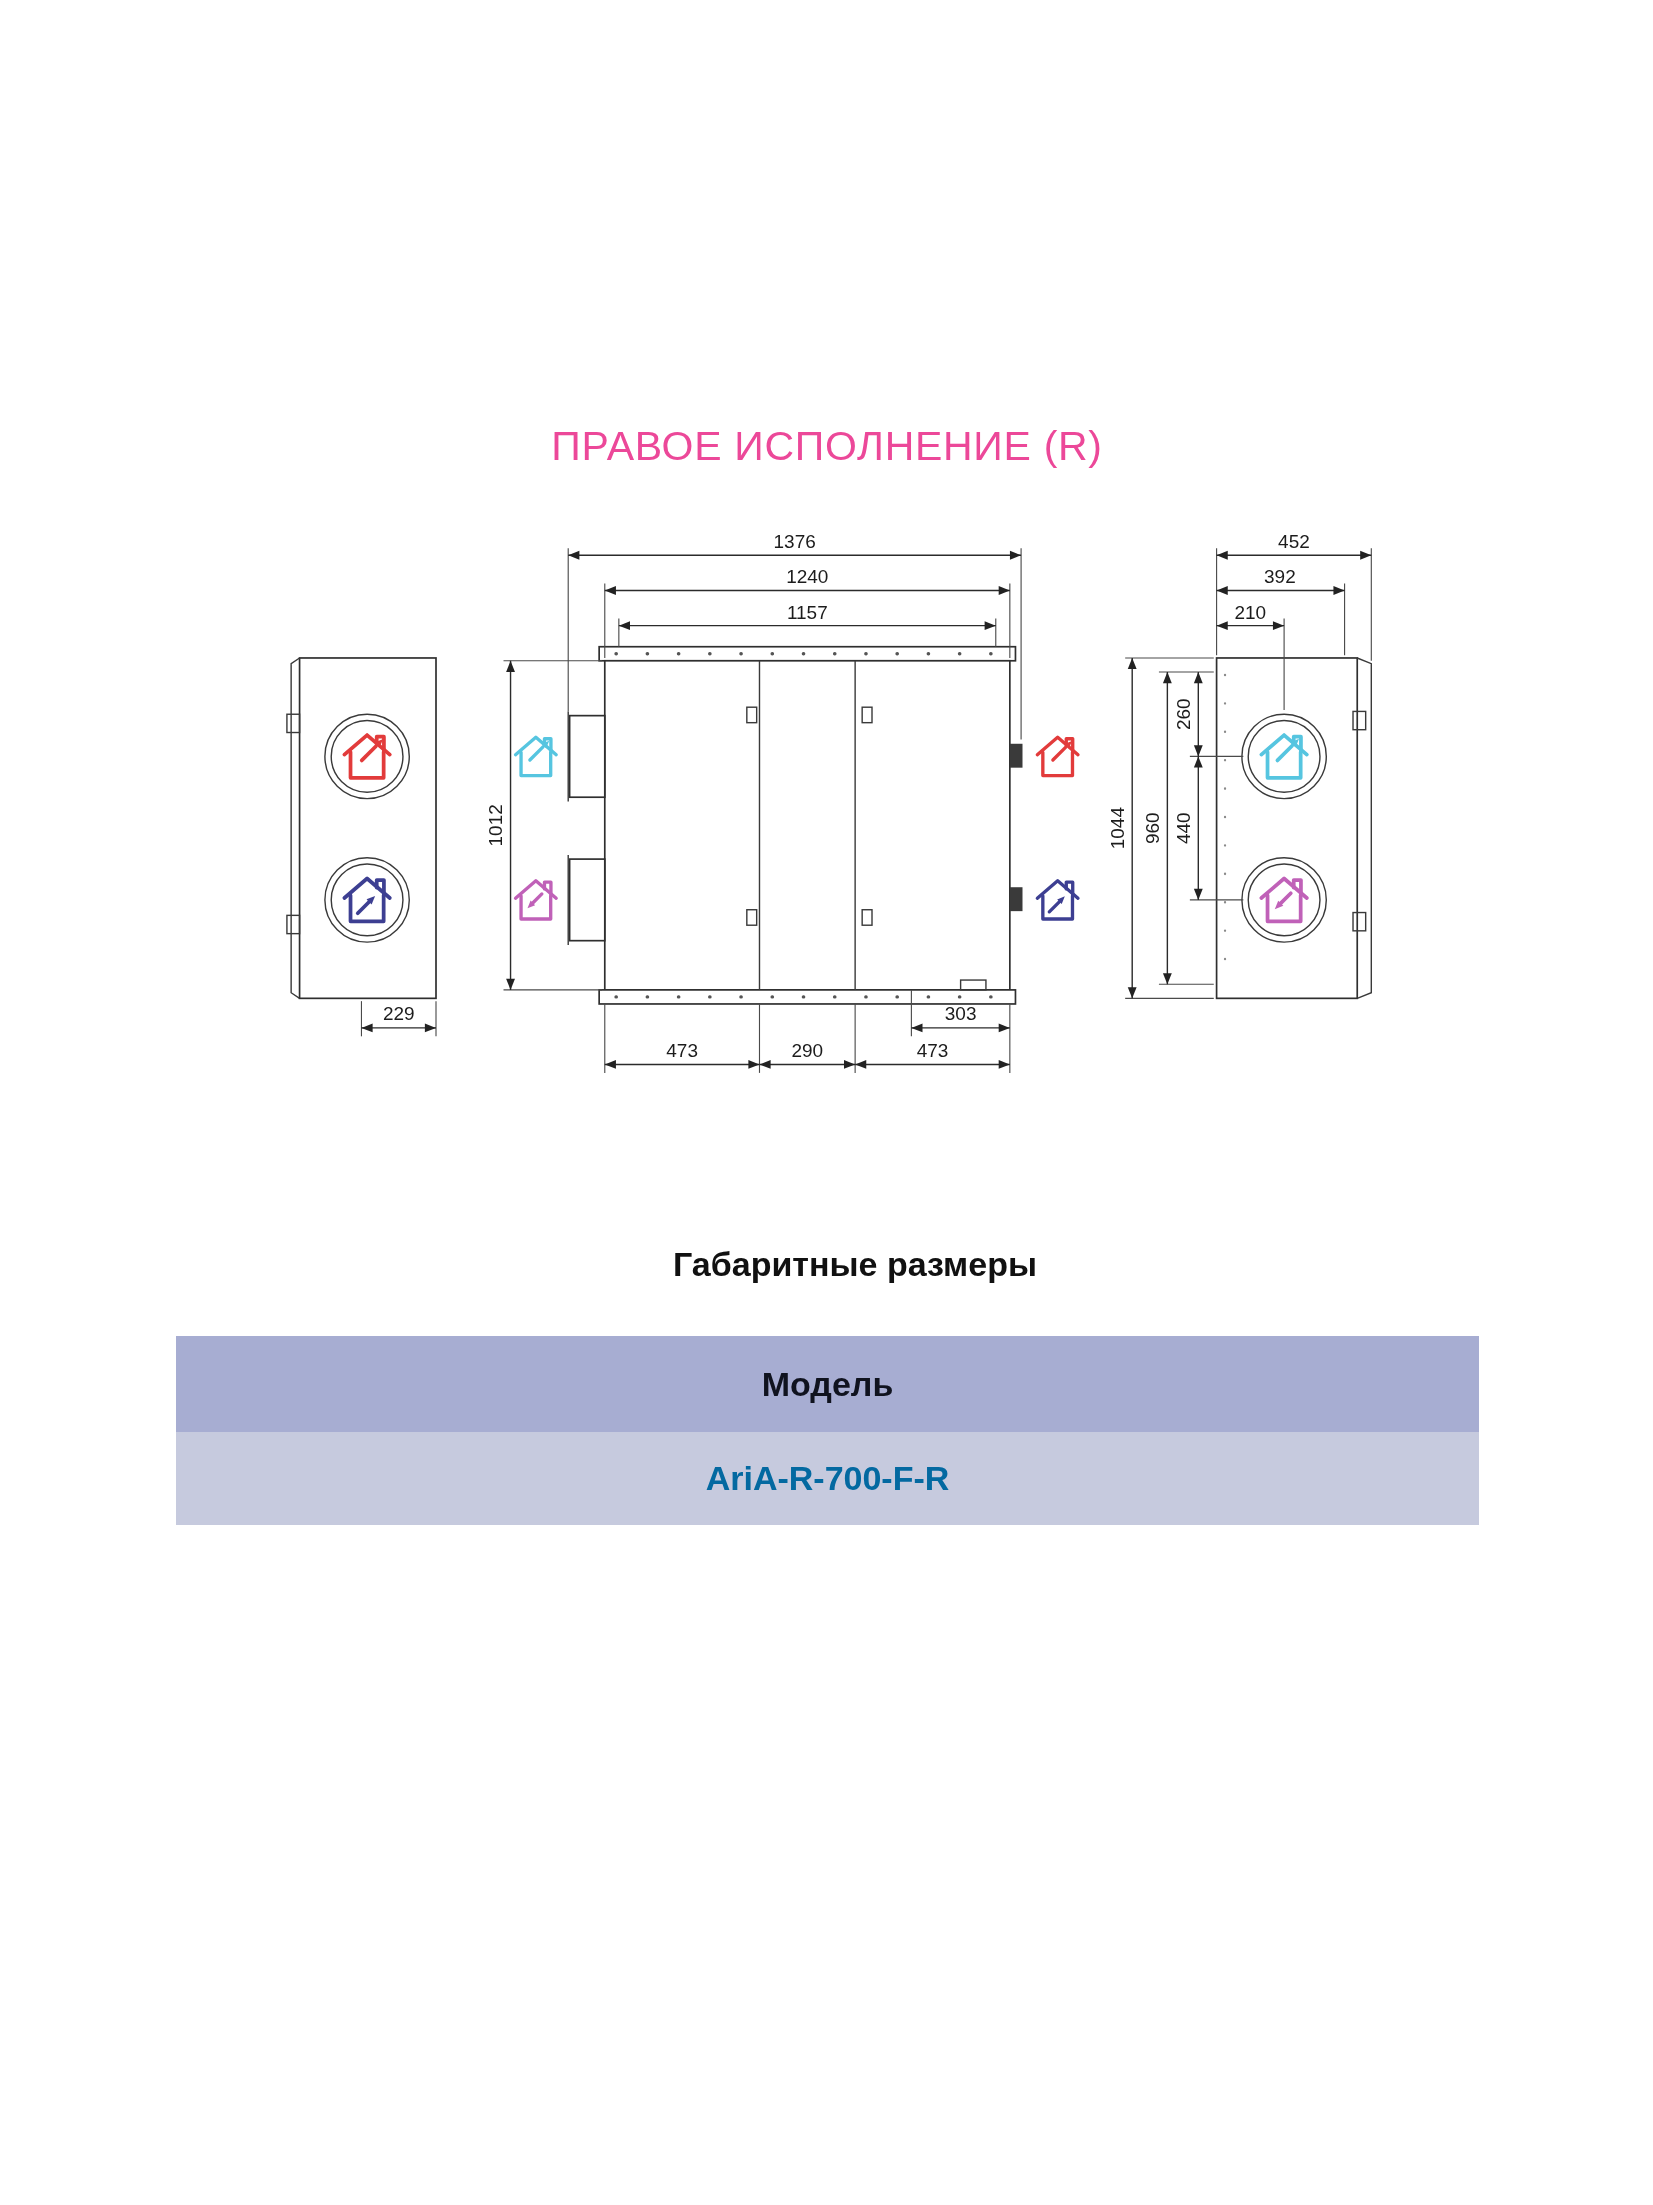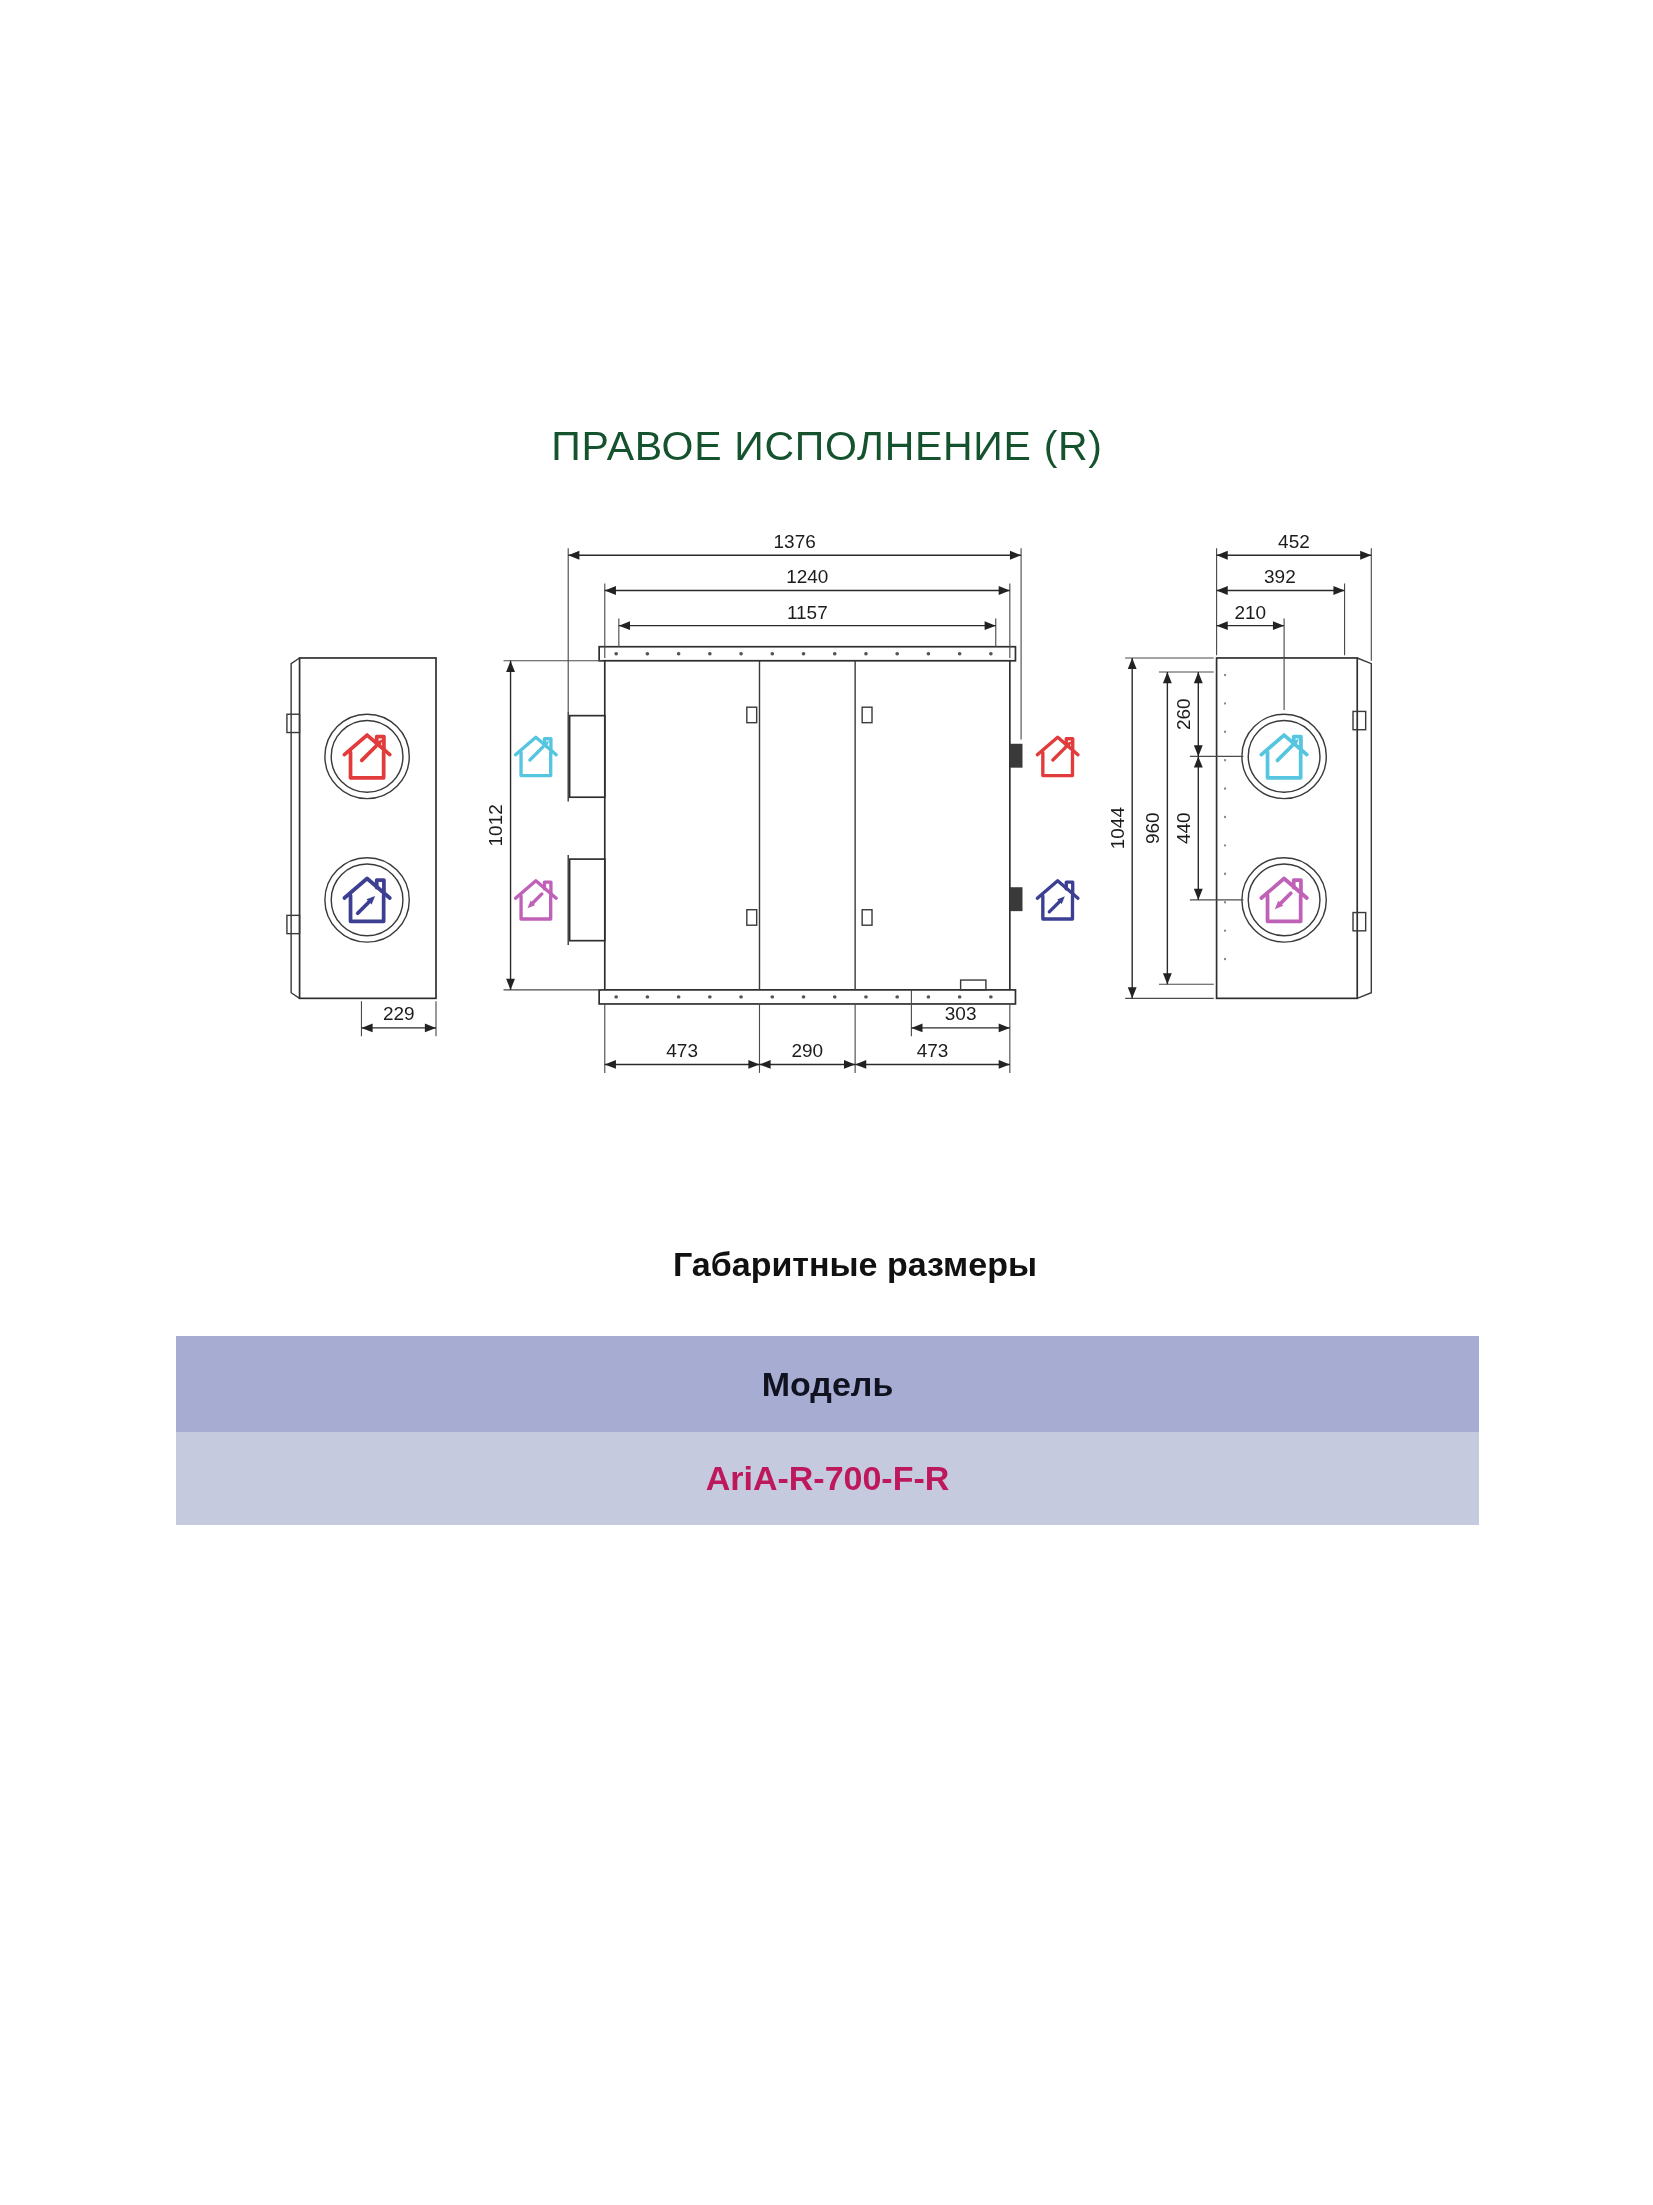--- a/index.html
+++ b/index.html
@@ -1,32 +1,32 @@
 <!DOCTYPE html>
 <html style="--c-exhaust: #e23b3b; --c-supply: #3d3f92; --c-outdoor: #56c5e0; --c-extract: #c061b8; --c-header-bg: #a7add2; --c-row-bg: #c6cade; --c-line: #2f2f2f;font-size:11.8px"><head>
 <meta charset="utf-8">
 <style>
   * { margin:0; padding:0; box-sizing:border-box; }
   html,body { background:#ffffff; }
   body { font-family:"Liberation Sans", sans-serif; }
   .page { position:relative; width:1654px; height:2205px; background:#ffffff; overflow:hidden; }
 
   .title { position:absolute; top:423px; left:0; width:1654px; text-align:center;
-           font-size:41px; font-weight:400; color:#14532d; letter-spacing:0.7px; }
+           font-size:41px; font-weight:400; color:#ec4899; letter-spacing:0.7px; }
 
   .drawing { position:absolute; top:506px; left:0; width:1654px; height:619px; }
 
   .section-heading { position:absolute; top:1245px; left:0; width:1654px; text-align:center;
                      font-size:34px; font-weight:700; color:#111111;margin-left:28px; }
 
   .model-table { position:absolute; top:1336px; left:176px; width:1303px; }
   .thead { height:96px; background:var(--c-header-bg,#a7add2); display:flex; align-items:center;
            justify-content:center; font-size:34px; font-weight:700; color:#10131f; }
   .trow  { height:93px; background:var(--c-row-bg,#c6cade); display:flex; align-items:center;
-           justify-content:center; font-size:34px; font-weight:700; color:#be185d; }
+           justify-content:center; font-size:34px; font-weight:700; color:#0369a1; }
 
   
   .outline { fill:#ffffff; stroke:var(--c-line,#2f2f2f); stroke-width:1.2; }
   .thin    { fill:none; stroke:#3a3a3a; stroke-width:1; }
   .dark    { fill:#3a3a3a; stroke:none; }
   .dots    { stroke:#555555; stroke-width:2.4; stroke-dasharray:0.2 22; stroke-linecap:round; fill:none; }
   .dots2   { stroke:#8a8a8a; stroke-width:1.6; stroke-dasharray:0.2 20; stroke-linecap:round; fill:none; }
   .dimline { stroke:#2b2b2b; stroke-width:1; fill:none; }
   .ext     { stroke:#4a4a4a; stroke-width:0.8; fill:none; }
   text.dim { font-size:13.5px; fill:#1c1c1c; text-anchor:middle; font-family:"Liberation Sans",sans-serif; }

